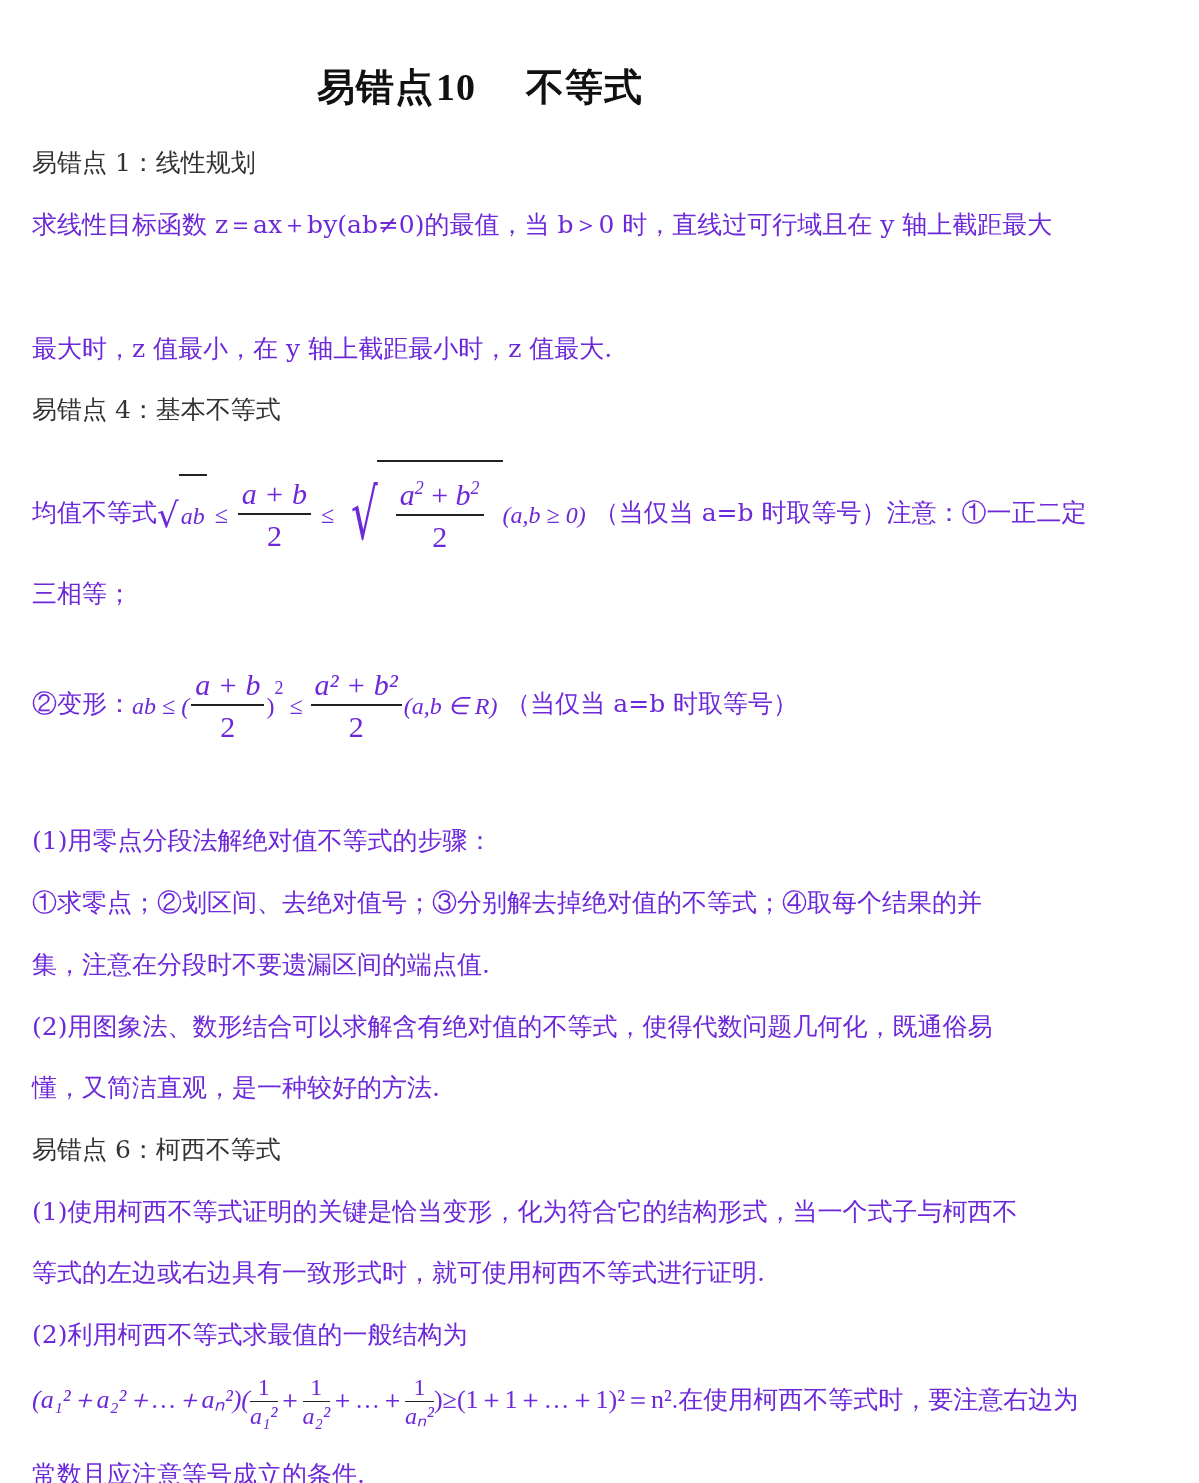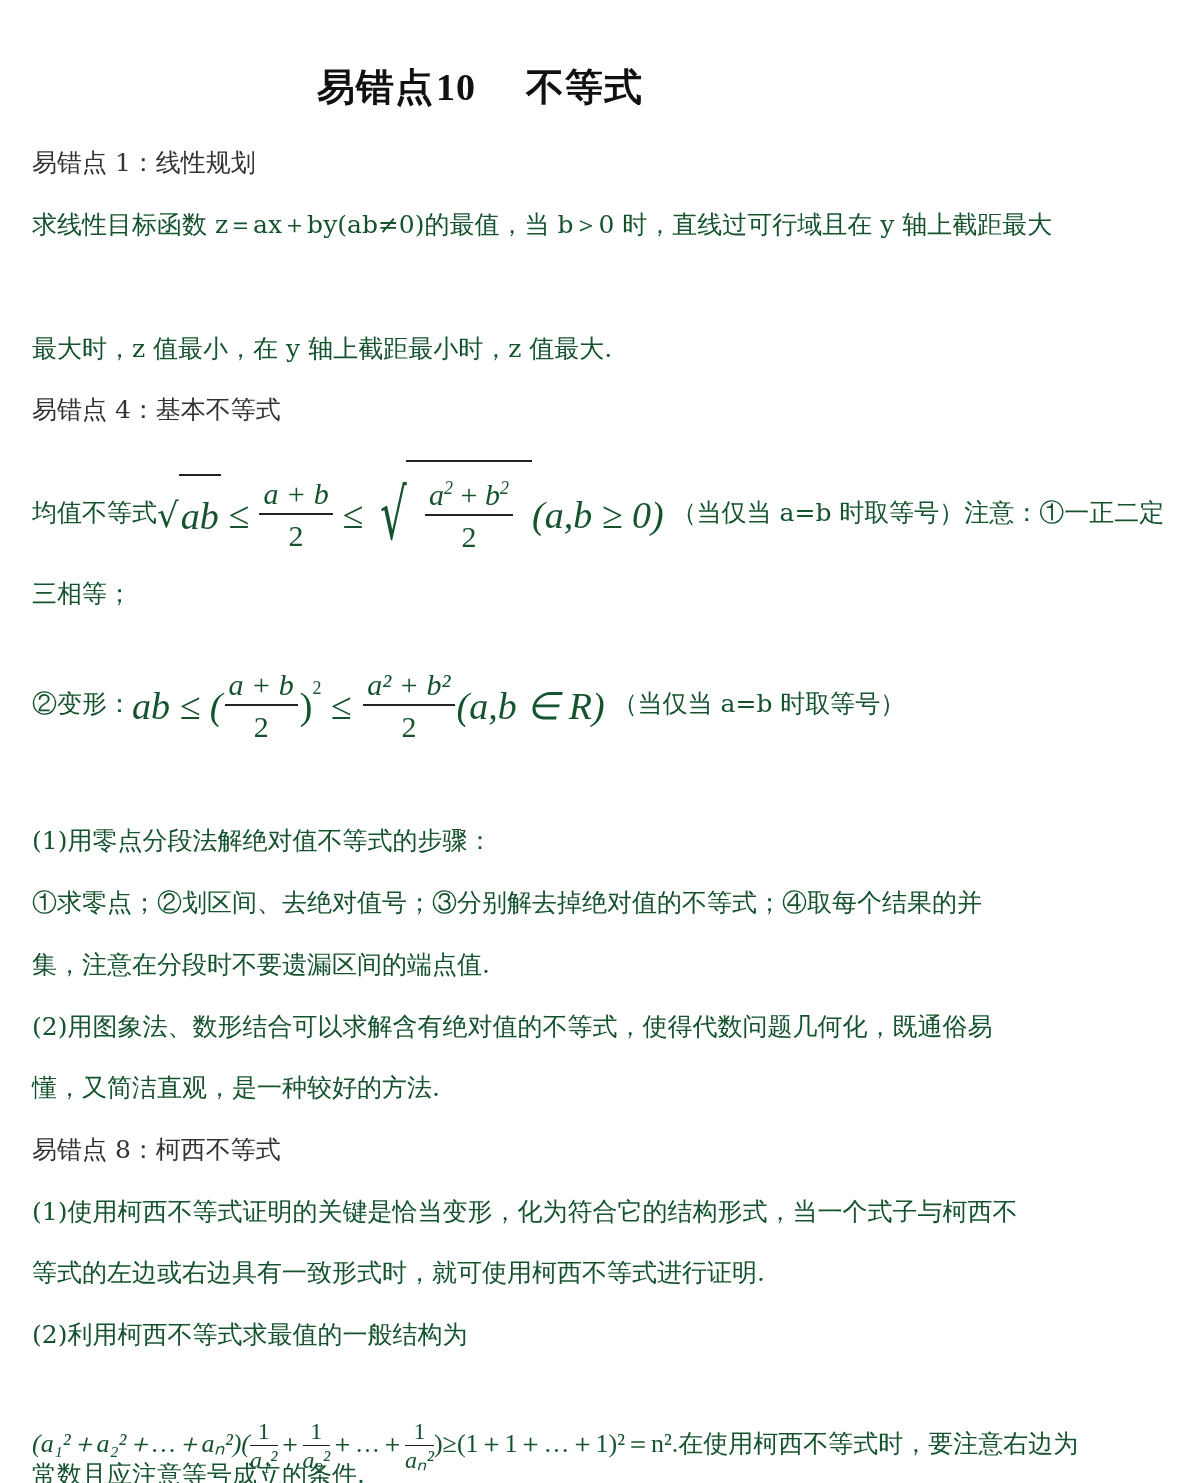--- a/index.html
+++ b/index.html
@@ -37,21 +37,21 @@
       margin: 0 2px;
     }
     .title .gap { display: inline-block; width: 48px; }
 
     .line {
       position: absolute;
       left: 32px;
       font-size: 25px;
       line-height: 34px;
       white-space: nowrap;
-      color: #14532d;
+      color: #6d28d9;
     }
     .heading { color: #333333; }
     .m, .mi {
       font-family: "Liberation Serif", serif;
     }
     .mi { font-style: italic; }
 
     
     .frac {
       display: inline-block;
@@ -67,21 +67,21 @@
       padding: 0 4px 4px 4px;
       border-bottom: 2px solid #222;
       font-style: italic;
     }
     .frac .den-part {
       display: block;
       padding-top: 6px;
     }
     .big-math {
       font-family: "Liberation Serif", serif;
-      font-size: 38px;
+      font-size: 24px;
       vertical-align: middle;
     }
     .big-math.i { font-style: italic; }
     .sqrt {
       display: inline-block;
       vertical-align: middle;
       position: relative;
     }
     .sqrt .radical {
       font-family: "DejaVu Serif", serif;
@@ -151,24 +151,24 @@
     <span>②变形：</span><span class="big-math i">ab ≤ (</span><span class="frac"><span class="num-part">a + b</span><span class="den-part">2</span></span><span class="big-math">)</span><sup class="s big-math" style="font-size:18px; vertical-align:18px">2</sup><span class="big-math"> ≤ </span><span class="frac"><span class="num-part">a² + b²</span><span class="den-part">2</span></span><span class="big-math i">(a,b ∈ R)</span>
     <span>（当仅当 a=b 时取等号）</span>
   </div>
 
   <div class="line" style="top:824px">(1)用零点分段法解绝对值不等式的步骤：</div>
   <div class="line" style="top:948px">集，注意在分段时不要遗漏区间的端点值.</div>
   <div class="line" style="top:886px">①求零点；②划区间、去绝对值号；③分别解去掉绝对值的不等式；④取每个结果的并</div>
   <div class="line" style="top:1010px">(2)用图象法、数形结合可以求解含有绝对值的不等式，使得代数问题几何化，既通俗易</div>
   <div class="line" style="top:1071px">懂，又简洁直观，是一种较好的方法.</div>
 
-  <div class="line heading" style="top:1133px">易错点 8：柯西不等式</div>
+  <div class="line heading" style="top:1133px">易错点 6：柯西不等式</div>
   <div class="line" style="top:1195px">(1)使用柯西不等式证明的关键是恰当变形，化为符合它的结构形式，当一个式子与柯西不</div>
   <div class="line" style="top:1256px">等式的左边或右边具有一致形式时，就可使用柯西不等式进行证明.</div>
   <div class="line" style="top:1318px">(2)利用柯西不等式求最值的一般结构为</div>
 
-  <div class="line" style="top:1370px; line-height:60px;margin-top:44px;">
+  <div class="line" style="top:1370px; line-height:60px;">
     <span class="mi" style="font-size:26px">(a₁²＋a₂²＋…＋aₙ²)(</span><span class="small-frac"><span class="num-part">1</span><span class="den-part">a₁²</span></span><span class="m">＋</span><span class="small-frac"><span class="num-part">1</span><span class="den-part">a₂²</span></span><span class="m">＋…＋</span><span class="small-frac"><span class="num-part">1</span><span class="den-part">aₙ²</span></span><span class="m" style="font-size:26px">)≥(1＋1＋…＋1)²＝n².</span><span>在使用柯西不等式时，要注意右边为</span>
   </div>
 
   <div class="line" style="top:1458px">常数且应注意等号成立的条件.</div>
 
 </div>
 
 </body></html>

